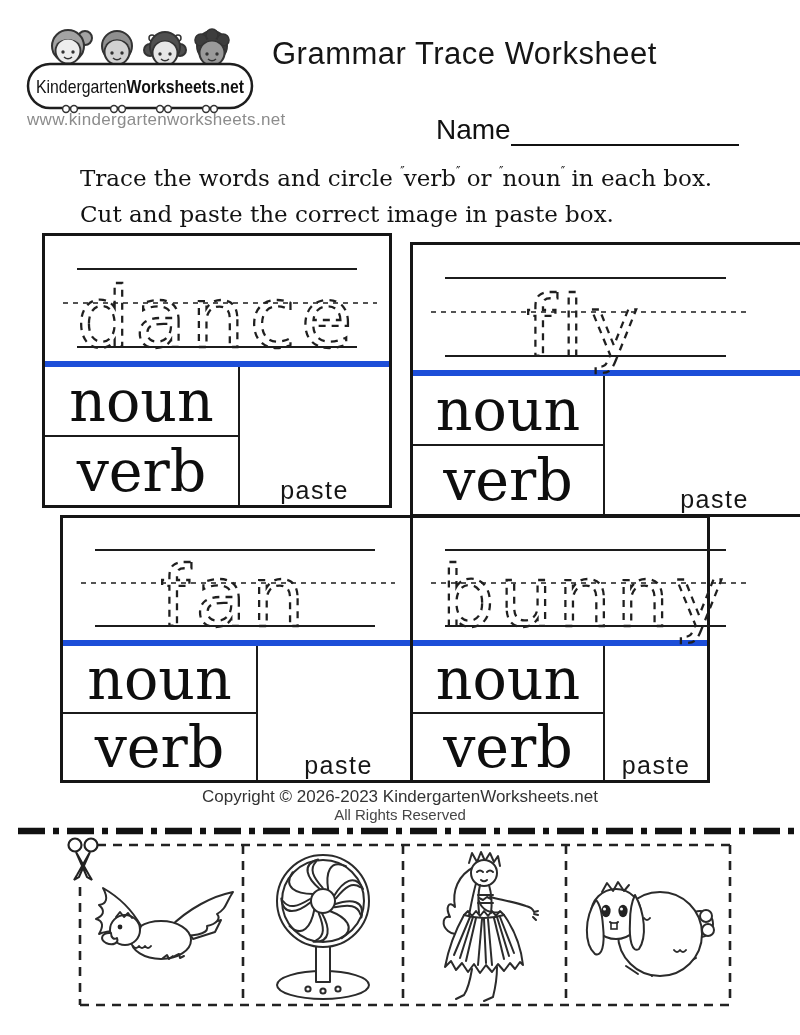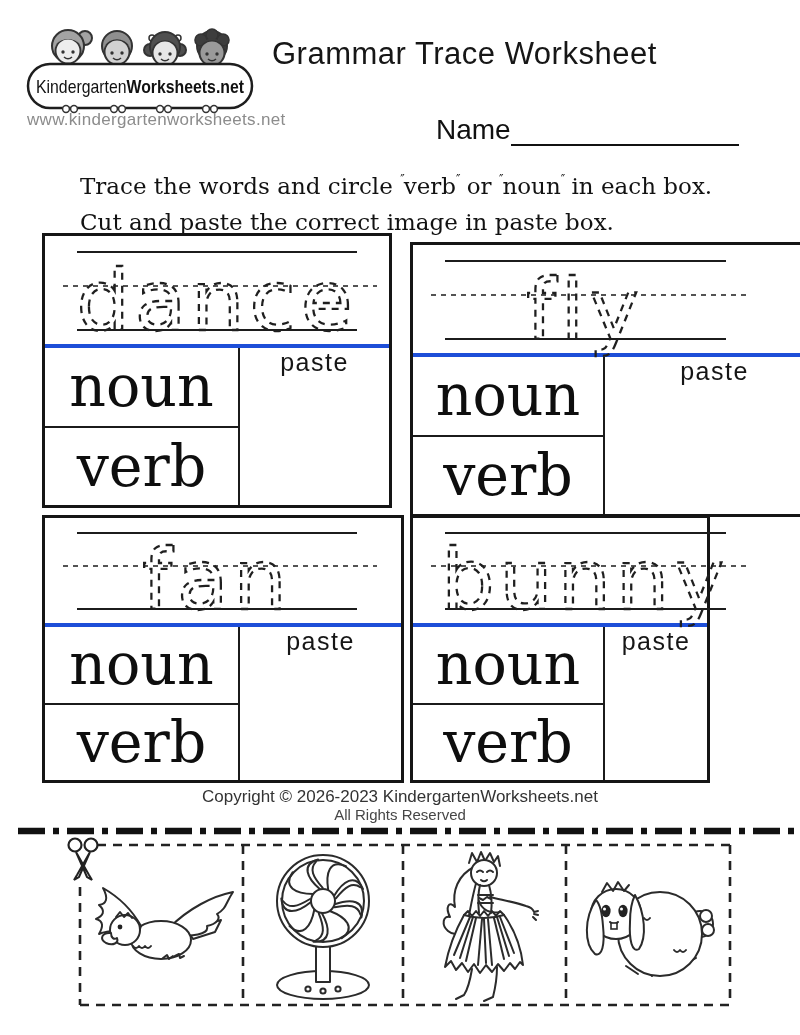--- a/index.html
+++ b/index.html
@@ -8,38 +8,38 @@
 
   
   .page-title { position:absolute; left:272px; top:36px; font-size:31px; color:#161616; letter-spacing:0.5px; }
   .name-row { position:absolute; left:436px; top:114px; font-size:28px; color:#111; }
   .name-underline { display:inline-block; width:228px; height:30px; border-bottom:2.5px solid #111; vertical-align:bottom; }
 
   .logo-url { position:absolute; left:27px; top:110px; font-size:17px; color:#8c8c8c; letter-spacing:0.3px; }
 
   
   .instructions { position:absolute; left:80px; top:162px; width:660px;
-                  font-family:"DejaVu Serif", serif; font-size:23px; color:#121212; line-height:32px;margin-top:8px; }
+                  font-family:"DejaVu Serif", serif; font-size:23px; color:#121212; line-height:32px; }
   .tq { font-size:12px; position:relative; top:-10px; letter-spacing:-1px; }
 
   
   .gbox { position:absolute; border:3px solid #151515; background:#fff;
           display:flex; flex-direction:column; box-sizing:border-box; }
-  .trace { border-bottom:4px solid #1d4ed8; }
+  .trace { border-bottom:6px solid #1d4ed8;margin-top:17px; }
   .trace svg { display:block; overflow:visible; }
   .guide { stroke:#1c1c1c; stroke-width:2.2; }
   .guide-mid { stroke:#1c1c1c; stroke-width:1.6; stroke-dasharray:5 5; }
   .trace-word { font-family:"DejaVu Sans", sans-serif; fill:none; stroke:#1f1f1f;
                 stroke-width:2.3; stroke-dasharray:7 6; }
   .lower { flex:1; display:flex; min-height:0; }
   .nvcol { border-right:2px solid #1b1b1b; display:flex; flex-direction:column; box-sizing:border-box; }
   .ncell { flex:1; border-bottom:2px solid #1b1b1b; display:flex; align-items:center; justify-content:center; }
   .vcell { flex:1; display:flex; align-items:center; justify-content:center; }
   .nv-text { font-family:"DejaVu Serif", serif; font-size:57px; color:#0e0e0e; line-height:1; }
-  .pcell { flex:1; display:flex; align-items:flex-start; justify-content:center; }
+  .pcell { flex:1; display:flex; align-items:flex-end; justify-content:center; }
   .paste-text { font-size:25px; letter-spacing:1.5px; color:#161616; }
 
   
   .copyright1 { position:absolute; top:787px; left:0; width:100%; text-align:center; font-size:17px; color:#333; }
   .copyright2 { position:absolute; top:806px; left:0; width:100%; text-align:center; font-size:15px; color:#464646; }
 
   .cutline { position:absolute; left:0; top:824px; }
   .cutout { position:absolute; left:55px; top:833px; }
   .art { stroke:#2b2b2b; stroke-width:2; fill:#ffffff; stroke-linecap:round; stroke-linejoin:round; }
   .artline { stroke:#2b2b2b; stroke-width:2; fill:none; stroke-linecap:round; stroke-linejoin:round; }
@@ -164,21 +164,21 @@
         <div class="vcell">
             <span class="nv-text">verb</span>
           </div>
       </div>
       <div class="pcell">
           <span class="paste-text">paste</span>
         </div>
     </div>
   </div>
 
-  <div class="gbox" style="left:42px;top:515px;width:362px;height:268px">
+  <div class="gbox" style="left:60px;top:515px;width:362px;height:268px">
     <div class="trace">
       <svg width="344" height="105">
         <line class="guide" x1="32" y1="15" x2="312" y2="15"></line>
         <line class="guide-mid" x1="18" y1="48" x2="332" y2="48"></line>
         <line class="guide" x1="32" y1="91" x2="312" y2="91"></line>
         <text class="trace-word" x="172" y="91" text-anchor="middle" font-size="84" letter-spacing="5">fan</text>
       </svg>
     </div>
     <div class="lower">
       <div class="nvcol" style="width:195px">

